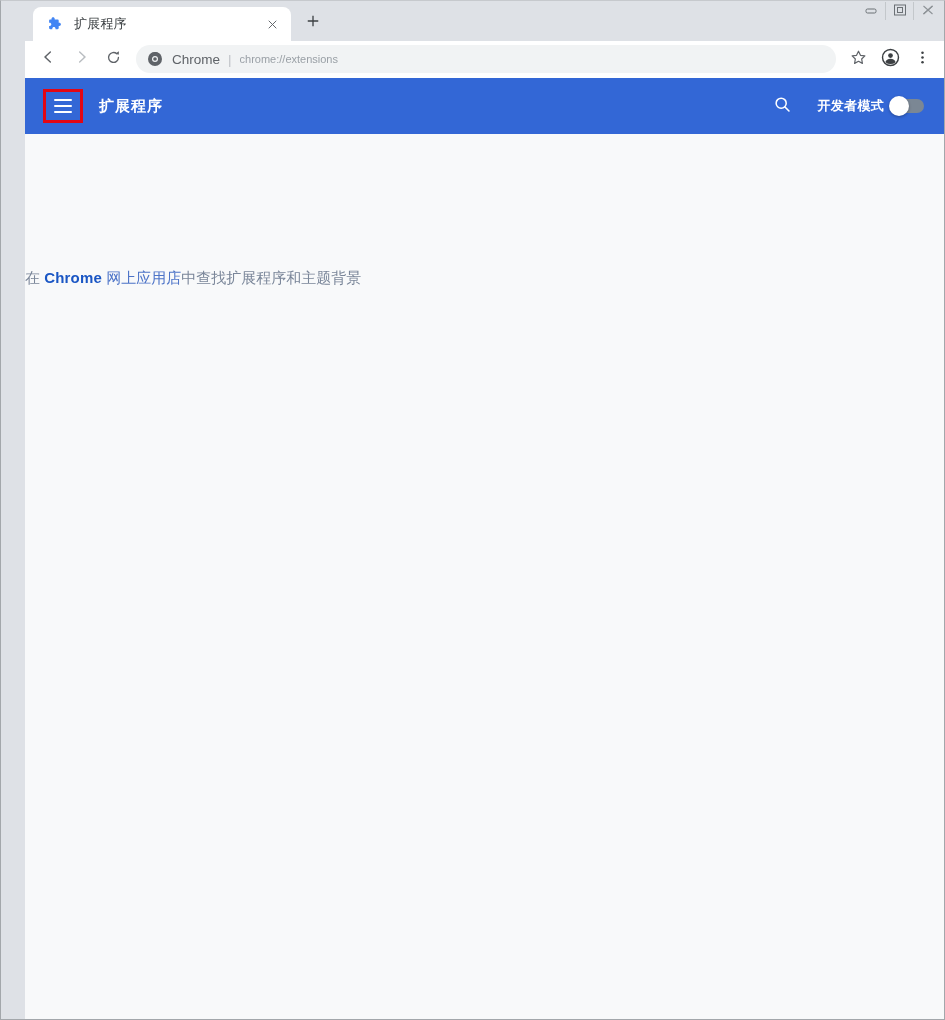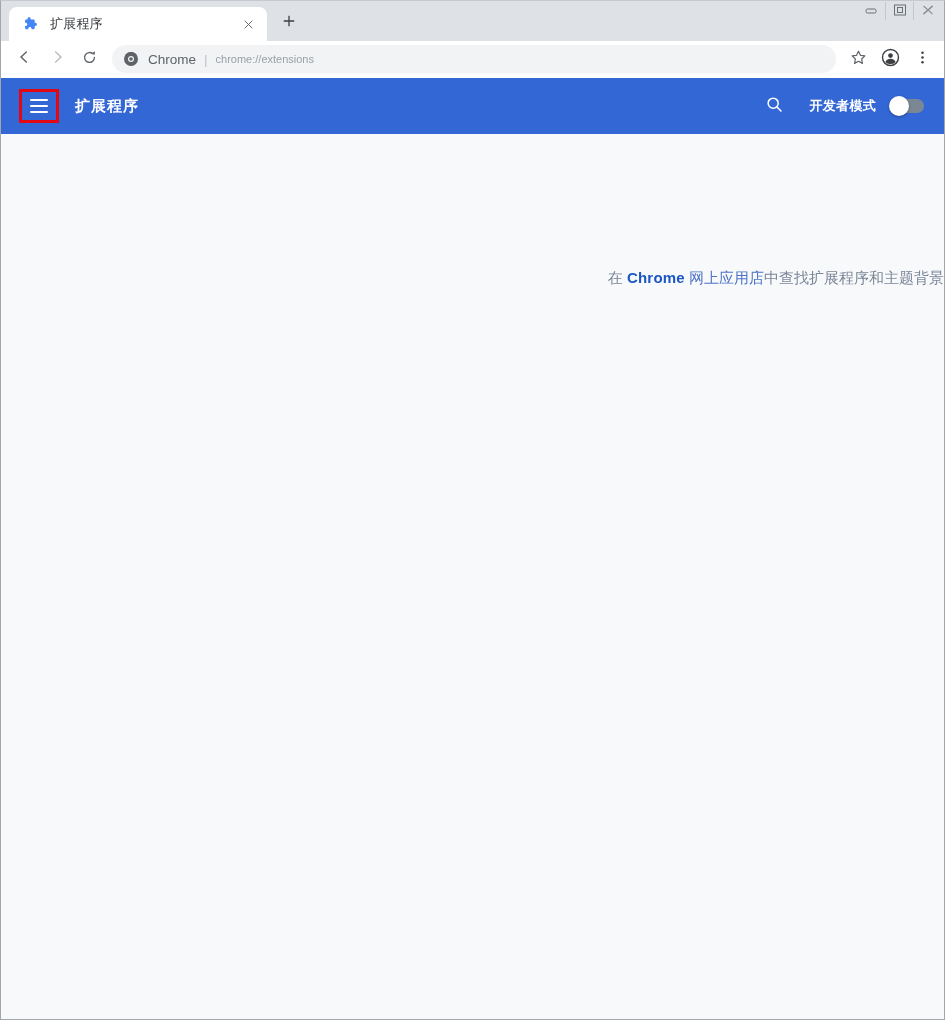--- a/index.html
+++ b/index.html
@@ -15,20 +15,21 @@
   
   .window {
     position: relative;
     width: 945px;
     height: 1020px;
     background: #dee1e6;
     border: 1px solid #a3a7ab;
     border-top: 1px solid #c6c9cd;
     display: flex;
     flex-direction: column;
+    padding-left: 24px;
   }
 
   
   .tabstrip {
     position: relative;
     height: 40px;
     background: #dee1e6;
     display: flex;
     align-items: flex-end;
     padding-left: 8px;
@@ -233,21 +234,21 @@
     align-items: center;
     justify-content: center;
     flex: 0 0 30px;
   }
 
   .dev-label {
     font-size: 13px;
     font-weight: bold;
     color: #ffffff;
     margin-left: 20px;
-    margin-right: 14px;
+    margin-right: 6px;
     white-space: nowrap;
     letter-spacing: .3px;
   }
 
   .toggle {
     position: relative;
     width: 34px;
     height: 14px;
     flex: 0 0 34px;
   }
@@ -276,21 +277,21 @@
     background: #f8f9fa;
     position: relative;
     overflow: hidden;
   }
 
   .empty-link {
     position: absolute;
     top: 133px;
     left: 0;
     width: 100%;
-    text-align: right;
+    text-align: left;
     font-size: 15px;
     line-height: 22px;
     white-space: nowrap;
   }
   .seg-plain { color: #7a8699; }
   .seg-brand { color: #1a56c4; font-weight: bold; letter-spacing: .2px; }
   .seg-store { color: #4d74c8; }
   .seg-tail  { color: #7a8699; }
 </style>
 </head>

